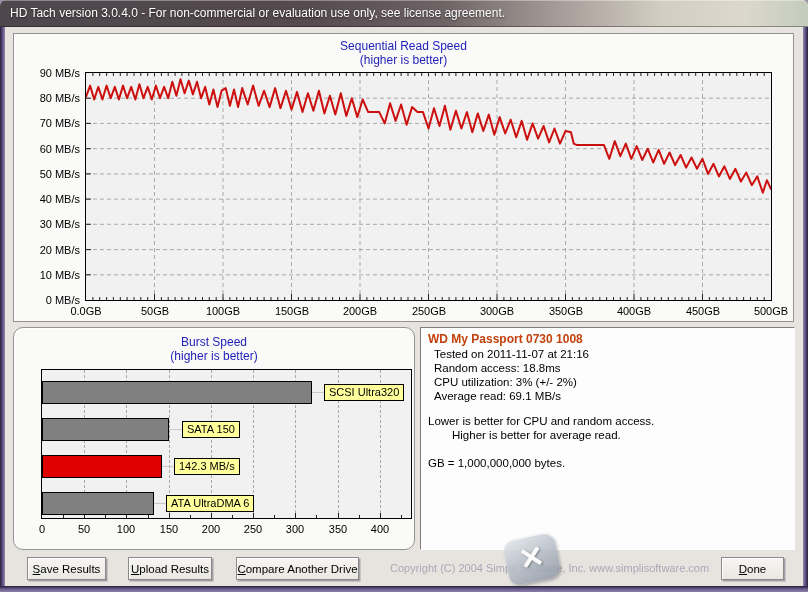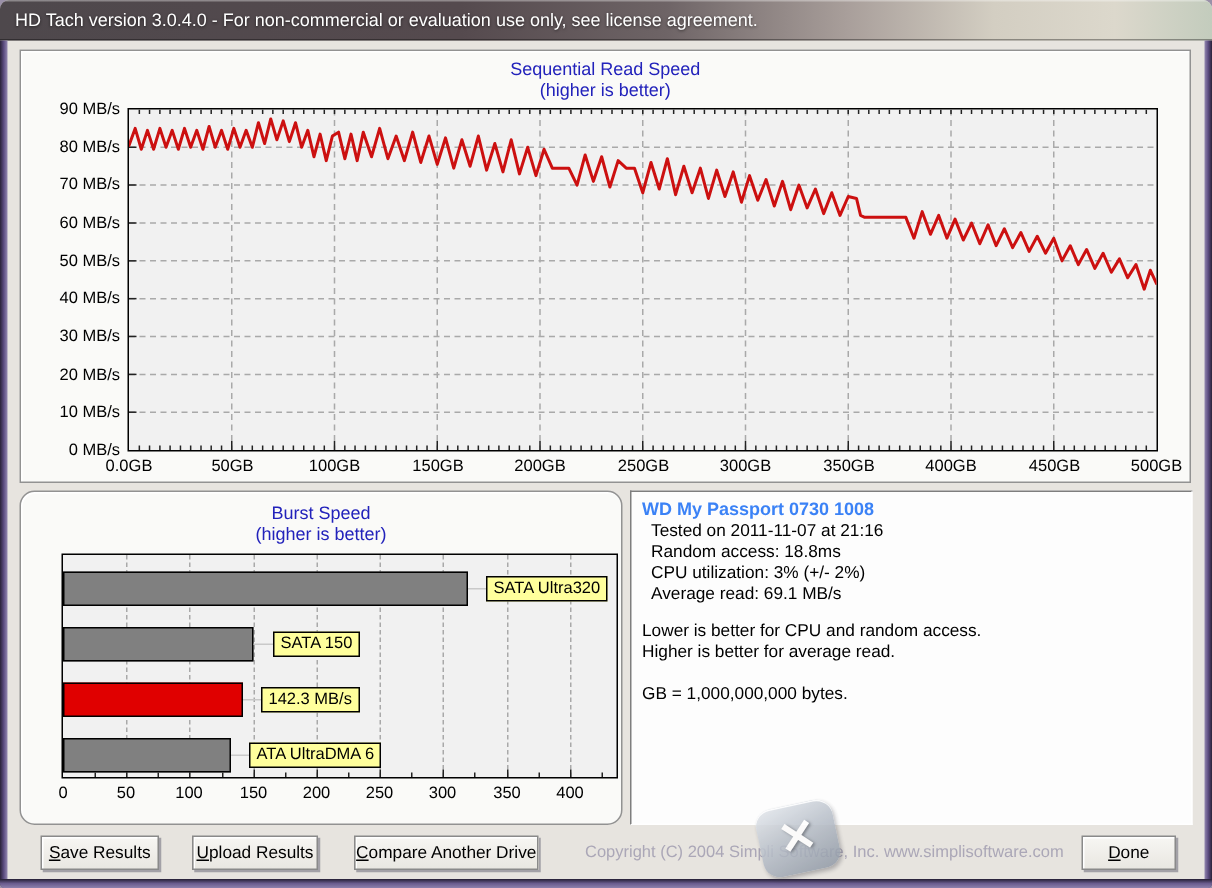--- a/index.html
+++ b/index.html
@@ -49,21 +49,21 @@
   .vgrid { position:absolute; top:0; bottom:0; width:0; border-left:1px dashed #A9A9A9; }
   .btick { position:absolute; bottom:0; width:1px; background:#222; }
   .bar { position:absolute; height:23px; background:#808080; border:1px solid #000; }
   .connector { position:absolute; height:1px; background:#c9c9c9; }
   .bar-label { position:absolute; background:#FFFF9C; border:1px solid #000;
                font-size:11px; line-height:15px; padding:0 4px; height:17px;
                white-space:nowrap; color:#000; }
 
   
   .drive-name { position:absolute; left:7px; top:4px; font-size:12px;
-                font-weight:bold; color:#3b82f6; }
+                font-weight:bold; color:#c2410c; }
   .info-line  { position:absolute; left:13px; font-size:11.5px; color:#000; }
   .note-line  { position:absolute; left:7px;  font-size:11.5px; color:#000; }
 
   
   .btn { position:absolute; top:557px; height:23px;
          background:linear-gradient(180deg,#f7f6f3,#e9e7e1);
          border:1px solid #8a8a8a;
          box-shadow: inset 1px 1px 0 #fff, 1.5px 1.5px 0 rgba(80,80,100,0.45);
          font-family:"Liberation Sans", sans-serif; font-size:11.5px; color:#000;
          cursor:default; }
@@ -394,21 +394,21 @@
           <div class="btick" style="left:358.9px;height:3px"></div>
         </div>
       <div class="bar" style="top: 11px; width: 270.2px; background: rgb(128, 128, 128);"></div>
       <div class="bar" style="top: 48px; width: 126.7px; background: rgb(128, 128, 128);"></div>
       <div class="bar" style="top: 85px; width: 120.2px; background: rgb(224, 0, 0);"></div>
       <div class="bar" style="top: 122px; width: 112.3px; background: rgb(128, 128, 128);"></div>
       <div class="connector" style="top: 22px; left: 270.2px; width: 11.8px;"></div>
       <div class="connector" style="top: 59px; left: 126.7px; width: 13.3px;"></div>
       <div class="connector" style="top: 96px; left: 120.2px; width: 11.8px;"></div>
       <div class="connector" style="top: 133px; left: 112.3px; width: 11.7px;"></div>
-      <div class="bar-label" style="left:282px; top:14px;">SATA Ultra320</div>
+      <div class="bar-label" style="left:282px; top:14px;">SCSI Ultra320</div>
       <div class="bar-label" style="left:140px; top:51px;">SATA 150</div>
       <div class="bar-label" style="left:132px; top:88px;">142.3 MB/s</div>
       <div class="bar-label" style="left:124px; top:125px;">ATA UltraDMA 6</div>
     </div>
     <div id="burst-xlabels">
         <div class="xlab" style="left: 28px; top: 195px;">0</div>
         <div class="xlab" style="left: 70px; top: 195px;">50</div>
         <div class="xlab" style="left: 112px; top: 195px;">100</div>
         <div class="xlab" style="left: 155px; top: 195px;">150</div>
         <div class="xlab" style="left: 197px; top: 195px;">200</div>
@@ -419,21 +419,21 @@
       </div>
   </div>
 
   <div class="panel info-panel">
     <div class="drive-name">WD My Passport 0730 1008</div>
     <div class="info-line" style="top:20px;">Tested on 2011-11-07 at 21:16</div>
     <div class="info-line" style="top:34px;">Random access: 18.8ms</div>
     <div class="info-line" style="top:48px;">CPU utilization: 3% (+/- 2%)</div>
     <div class="info-line" style="top:62px;">Average read: 69.1 MB/s</div>
     <div class="note-line" style="top:87px;">Lower is better for CPU and random access.</div>
-    <div class="note-line" style="top:101px;">Higher is better for average read.</div>
+    <div class="note-line" style="top:101px;margin-left:24px;">Higher is better for average read.</div>
     <div class="note-line" style="top:129px;">GB = 1,000,000,000 bytes.</div>
   </div>
 
   <button class="btn" style="left:27px; width:79px;"><u>S</u><span>ave Results</span></button>
   <button class="btn" style="left:128px; width:84px;"><u>U</u><span>pload Results</span></button>
   <button class="btn" style="left:236px; width:123px;"><u>C</u><span>ompare Another Drive</span></button>
   <button class="btn" style="left:721px; width:63px;"><u>D</u><span>one</span></button>
 
   <div class="copyright">Copyright (C) 2004 Simpli Software, Inc.  www.simplisoftware.com</div>
 

